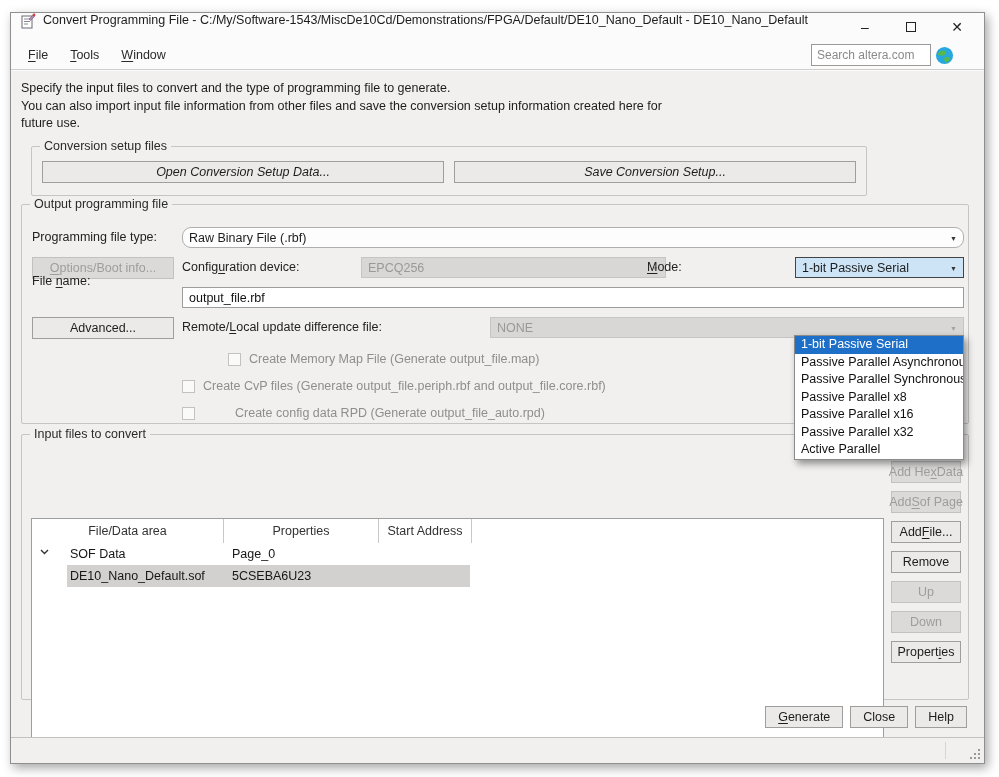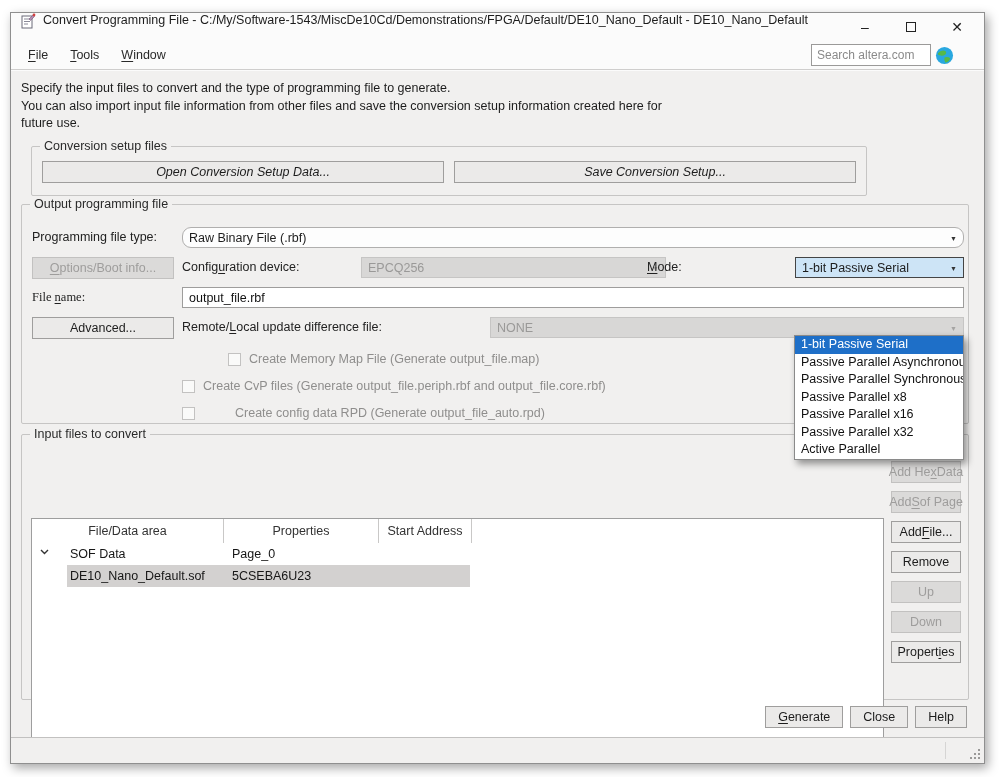--- a/index.html
+++ b/index.html
@@ -139,21 +139,21 @@
       <div class="combo disabled" style="left:310px; top:52px; width:305px;margin-left:29px;">
         <span>EPCQ256</span>
         <span class="arrow">▼</span>
       </div>
       <span class="field-label" style="left:625px; top:55px;"><u>M</u>ode:</span>
       <div class="combo focused" style="left:773px; top:52px; width:169px;">
         <span>1-bit Passive Serial</span>
         <span class="arrow">▼</span>
       </div>
 
-      <span class="field-label" style="left:10px; top:85px;font-family:Liberation Serif, serif;">File <u>n</u>ame:</span>
+      <span class="field-label" style="left:10px; top:69px;">File <u>n</u>ame:</span>
       <input class="text-input" style="left: 160px; top: 82px; width: 782px;" value="output_file.rbf">
 
       <div class="btn" style="position:absolute; left:10px; top:112px; width:142px;">Advanced...</div>
       <span class="field-label" style="left:160px; top:115px;">Remote/<u>L</u>ocal update difference file:</span>
       <div class="combo disabled" style="left:468px; top:112px; width:474px;">
         <span>NONE</span>
         <span class="arrow">▼</span>
       </div>
 
       <div class="checkrow" style="left:160px; top:147px;padding-left:46px;">

